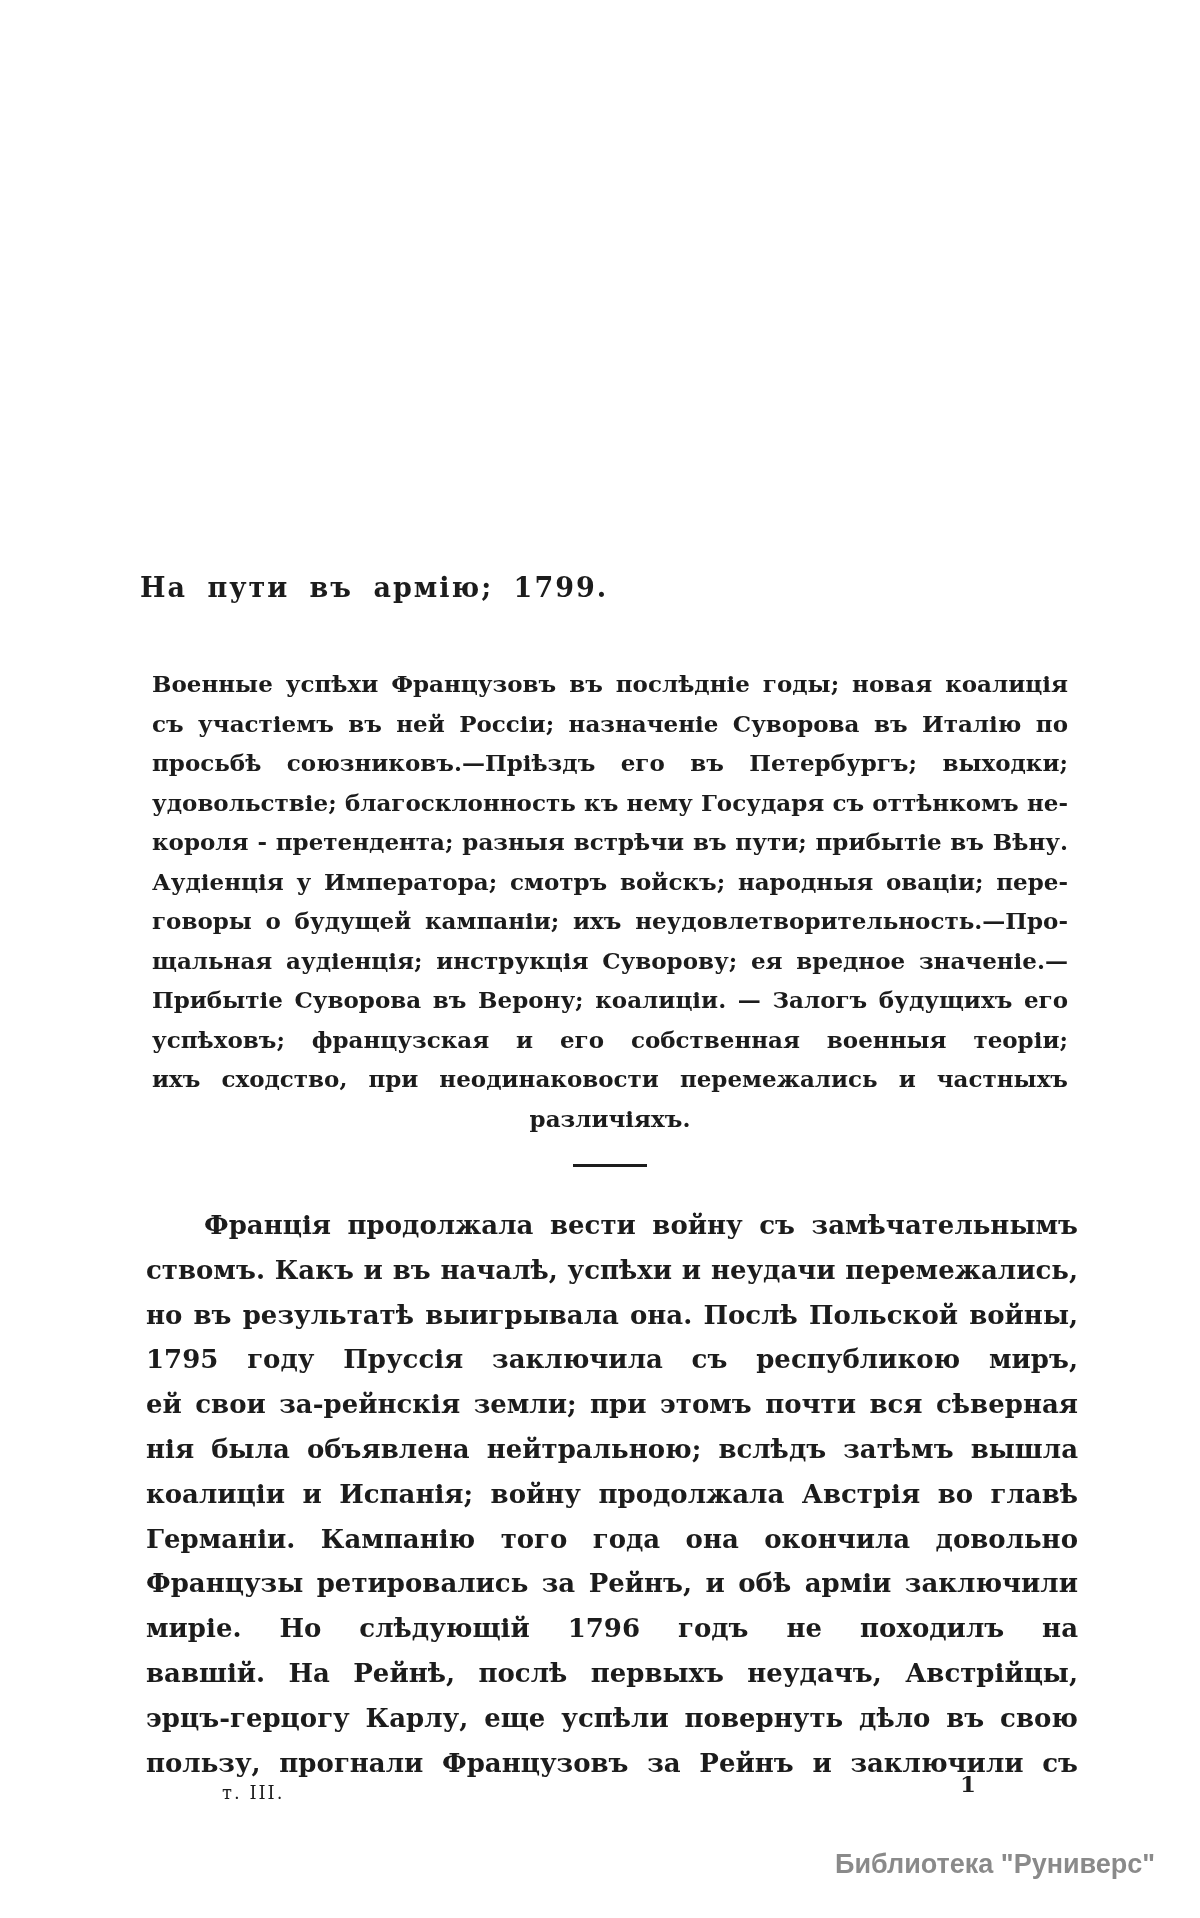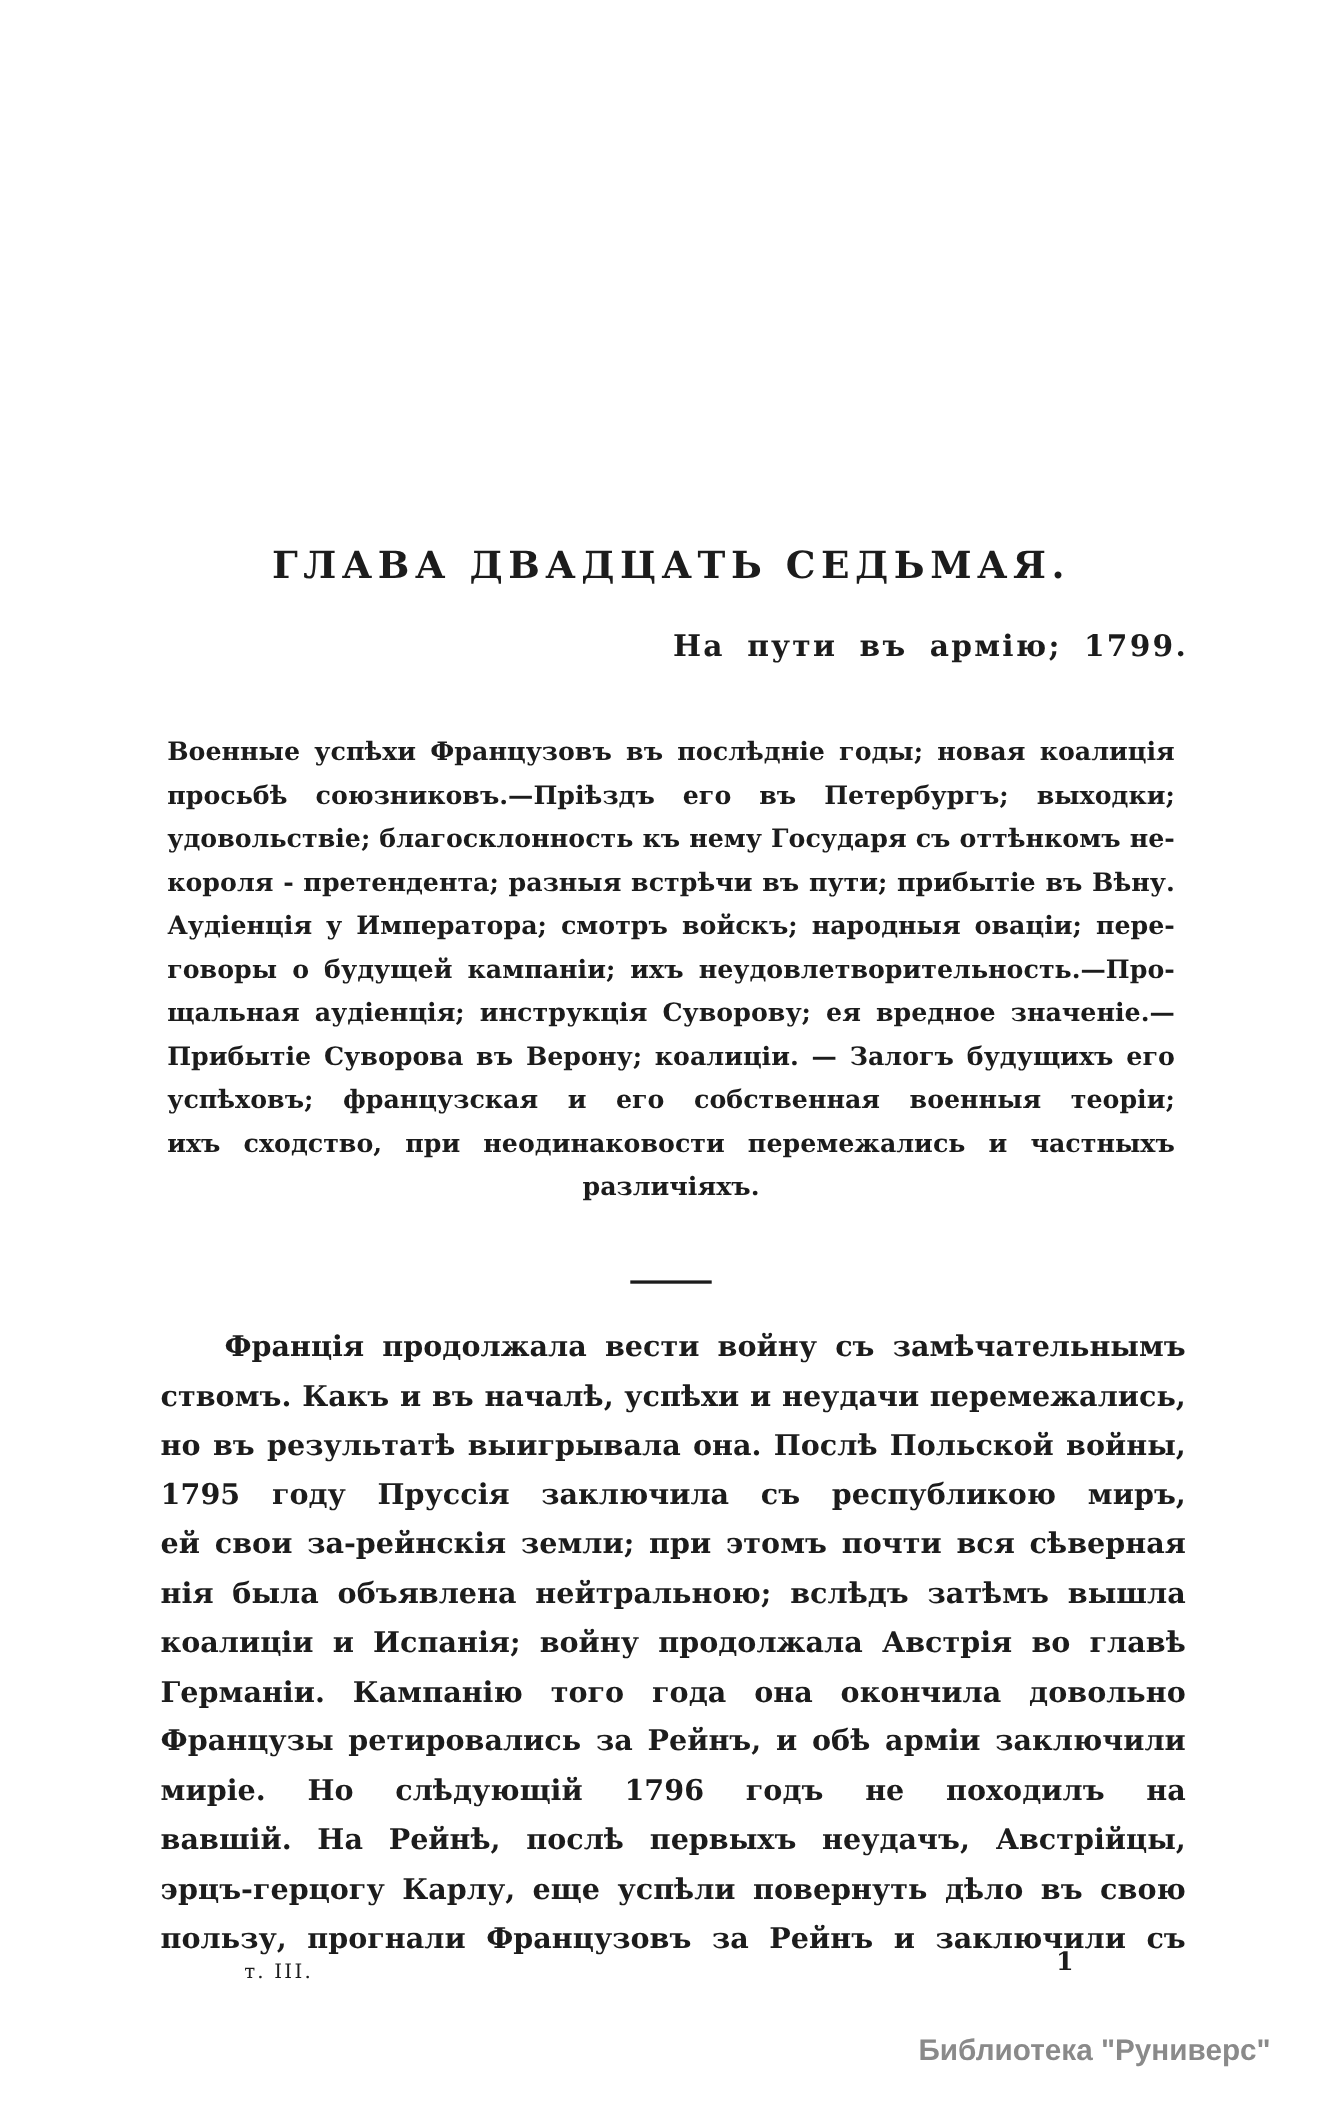--- a/index.html
+++ b/index.html
@@ -25,21 +25,21 @@
     font-size: 34px;
     font-weight: bold;
     letter-spacing: 5px;
     white-space: nowrap;
   }
   .chapter-subtitle {
     position: absolute;
     left: 140px;
     top: 572px;
     width: 940px;
-    text-align: right;
+    text-align: left;
     font-size: 27px;
     font-weight: bold;
     letter-spacing: 2px;
     word-spacing: 9px;
     white-space: nowrap;
   }
   .summary-block {
     position: absolute;
     left: 152px;
     top: 664px;
@@ -105,26 +105,26 @@
     font-weight: bold;
     color: #8a8a8a;
     white-space: nowrap;
   }
 </style>
 </head>
 <body>
 
 <div class="page">
 
-  <div class="chapter-title">ГЛАВА ДВАДЦАТЬ СЕДЬМАЯ.</div>
 
   <div class="chapter-subtitle">На пути въ армію; 1799.</div>
 
   <div class="summary-block">
     <div class="jline">Военные успѣхи Французовъ въ послѣдніе годы; новая коалиція</div>
+    <div class="jline">съ участіемъ въ ней Россіи; назначеніе Суворова въ Италію по</div>
     <div class="jline">просьбѣ союзниковъ.—Пріѣздъ его въ Петербургъ; выходки; общее</div>
     <div class="jline">удовольствіе; благосклонность къ нему Государя съ оттѣнкомъ не-</div>
     <div class="jline">короля - претендента; разныя встрѣчи въ пути; прибытіе въ Вѣну.—</div>
     <div class="jline">Аудіенція у Императора; смотръ войскъ; народныя оваціи; пере-</div>
     <div class="jline">говоры о будущей кампаніи; ихъ неудовлетворительность.—Про-</div>
     <div class="jline">щальная аудіенція; инструкція Суворову; ея вредное значеніе.—</div>
     <div class="jline">Прибытіе Суворова въ Верону; коалиціи. — Залогъ будущихъ его</div>
     <div class="jline">успѣховъ; французская и его собственная военныя теоріи; основное</div>
     <div class="jline">ихъ сходство, при неодинаковости перемежались и частныхъ</div>
     <div class="cline">различіяхъ.</div>

